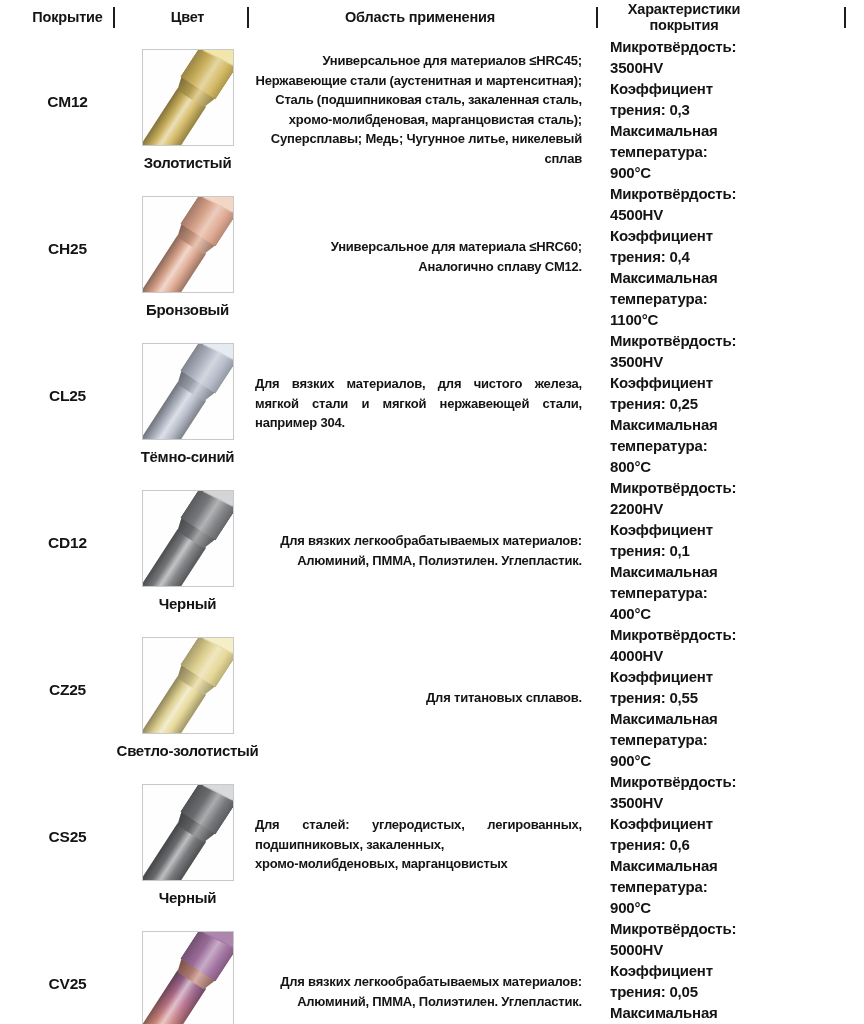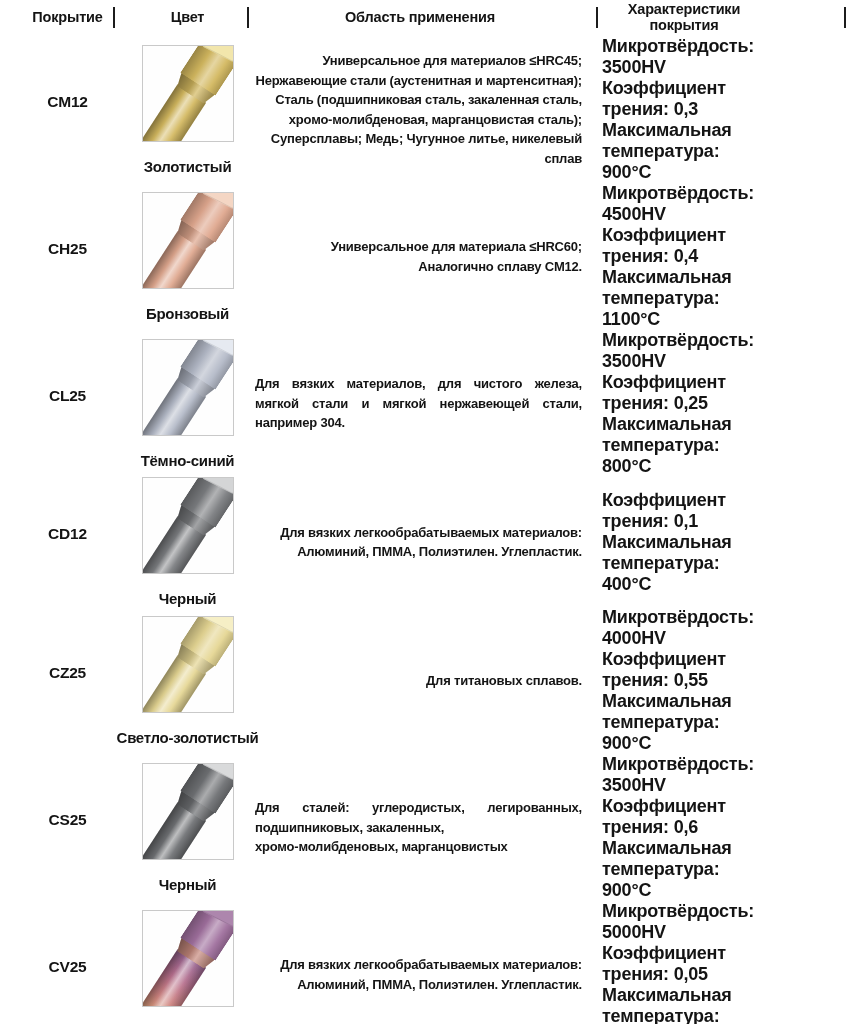--- a/index.html
+++ b/index.html
@@ -28,31 +28,31 @@
   .row{
     flex:1 1 0;display:grid;grid-template-columns:135px 105px 360px 1fr;
     align-items:center;
   }
   .cell-code{
     text-align:center;font-weight:700;font-size:15.5px;letter-spacing:-0.2px;
     transform:translateY(-8px);
   }
   .cell-img{display:flex;flex-direction:column;align-items:center;justify-content:center;}
   .color-label{
-    margin-top:16px;font-weight:700;font-size:15px;letter-spacing:-0.3px;
+    margin-top:8px;font-weight:700;font-size:15px;letter-spacing:-0.3px;
     white-space:nowrap;text-align:center;
   }
   .cell-app{
     padding:0 18px 0 15px;font-weight:700;font-size:13px;letter-spacing:-0.2px;
     line-height:19.5px;white-space:pre-line;text-align:right;
   }
   .cell-app.justify{white-space:pre-line;text-align:justify;}
   .cell-chars{
-    padding-left:2px;padding-right:24px;font-weight:700;font-size:18px;
-    letter-spacing:-0.2px;line-height:21px;
+    padding-left:2px;padding-right:24px;font-weight:700;font-size:15px;
+    letter-spacing:-0.2px;line-height:21px;margin-left:8px;
   }
 
   
   .tool-box{
     position:relative;width:90px;height:95px;background:#fefefe;
     border:1px solid #c9c9c9;overflow:hidden;flex:0 0 auto;
   }
   .tool-rot{
     position:absolute;left:42px;top:58px;width:42px;height:175px;
     transform:translate(-50%,-50%) rotate(33deg);
@@ -184,20 +184,21 @@
           <div class="tool-collar"></div>
           <div class="tool-head"></div>
           <div class="tool-face"></div>
         </div>
       </div>
       <div class="color-label">Черный</div>
     </div>
     <div class="cell-app">Для вязких легкообрабатываемых материалов:
 Алюминий, ПММА, Полиэтилен. Углепластик.</div>
     <div class="cell-chars">
+          <div>Микротвёрдость: 2200HV</div>
           <div>Коэффициент трения: 0,1</div>
           <div>Максимальная температура: 400°C</div>
         </div>
   </div>
 
   <div class="row" style="--c-base: #e5d693; --c-light: #faf4d6; --c-dark: #b1a057; --c-face: #f6efc6;">
     <div class="cell-code">CZ25</div>
     <div class="cell-img">
       <div class="tool-box">
         <div class="tool-rot">

